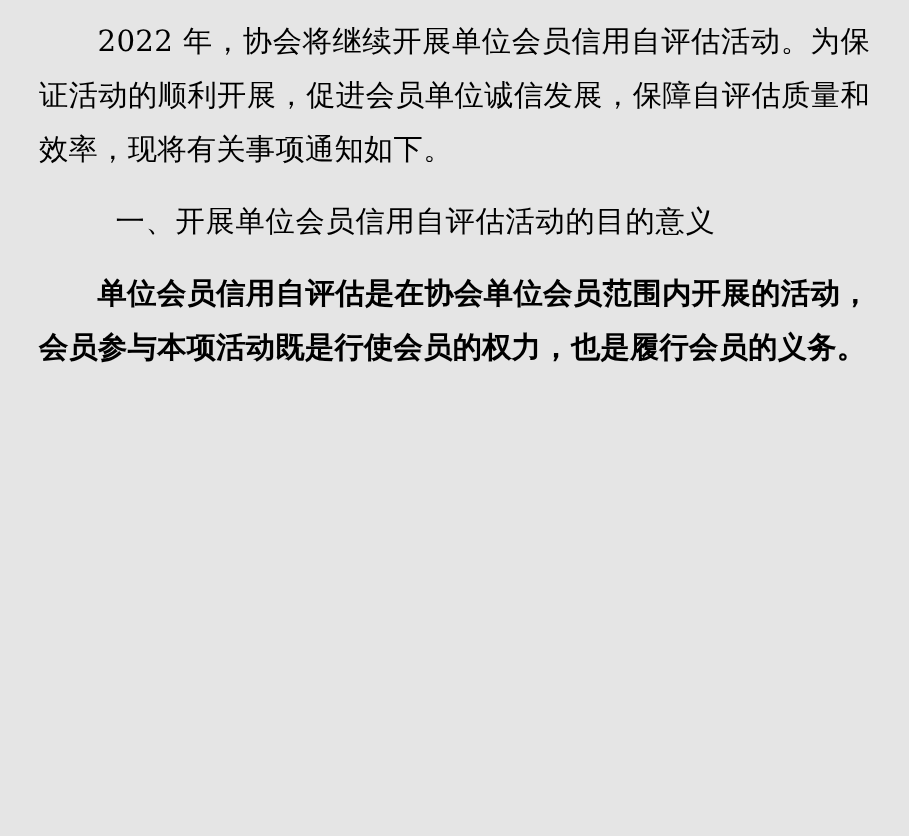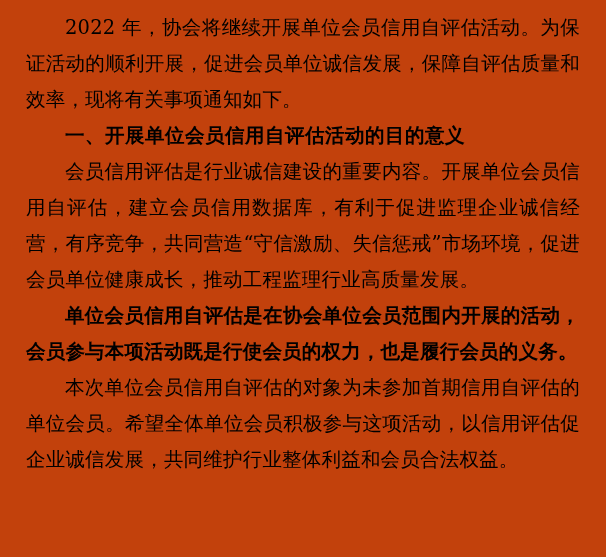--- a/index.html
+++ b/index.html
@@ -12,56 +12,54 @@
     height: 557px;
     overflow: hidden;
     font-family: "DejaVu Serif", "Liberation Serif", serif;
     color: #000000;
   }
   .page {
     box-sizing: border-box;
     width: 606px;
     height: 557px;
     padding: 10px 26px 0 26px;
-    background: #c2410c;
+    background: #e5e5e5;
   }
   .para {
     font-size: 19.5px;
     line-height: 36px;
     text-align: justify;
     text-justify: inter-ideograph;
     margin: 0 0 0 0;
     letter-spacing: 0.2px;
   }
   .para.indent {
     text-indent: 2em;
   }
   .heading {
     font-size: 19.5px;
     line-height: 36px;
-    font-weight: bold;
+    font-weight: normal;
     text-indent: 2em;
-    margin: 0;
+    margin: 12px;
     letter-spacing: 0.5px;
   }
   .spread {
     text-align: justify;
     text-justify: inter-ideograph;
     font-weight: bold;
   }
 </style>
 </head>
 <body>
 
 <div class="page">
 
   <p class="para indent">2022 年，协会将继续开展单位会员信用自评估活动。为保证活动的顺利开展，促进会员单位诚信发展，保障自评估质量和效率，现将有关事项通知如下。</p>
 
   <p class="heading">一、开展单位会员信用自评估活动的目的意义</p>
 
-  <p class="para indent">会员信用评估是行业诚信建设的重要内容。开展单位会员信用自评估，建立会员信用数据库，有利于促进监理企业诚信经营，有序竞争，共同营造“守信激励、失信惩戒”市场环境，促进会员单位健康成长，推动工程监理行业高质量发展。</p>
 
 
   <p class="para indent spread">单位会员信用自评估是在协会单位会员范围内开展的活动，会员参与本项活动既是行使会员的权力，也是履行会员的义务。</p>
 
-  <p class="para indent">本次单位会员信用自评估的对象为未参加首期信用自评估的单位会员。希望全体单位会员积极参与这项活动，以信用评估促企业诚信发展，共同维护行业整体利益和会员合法权益。</p>
 
 </div>
 
 </body></html>

